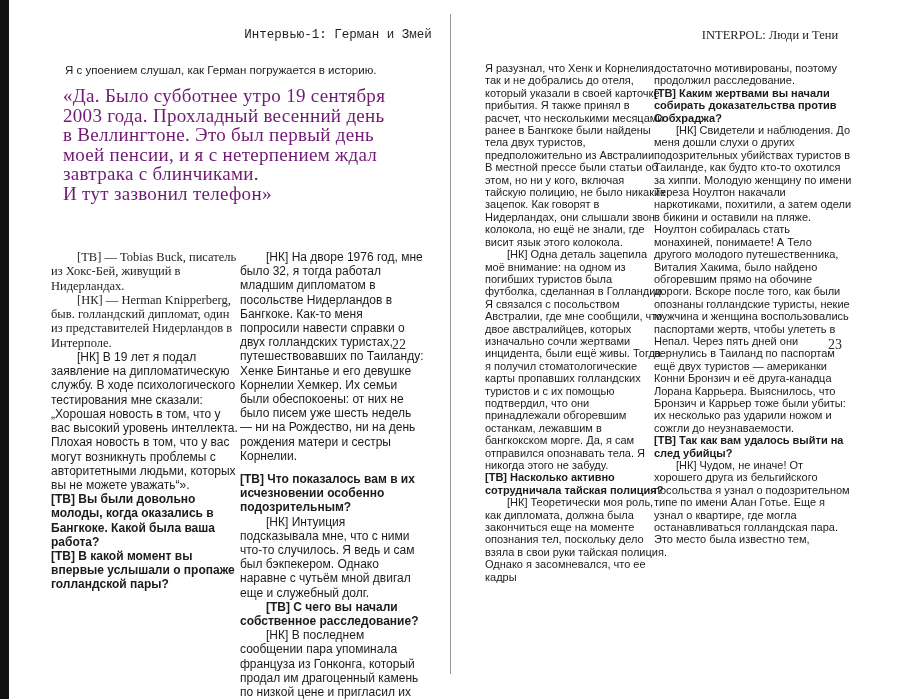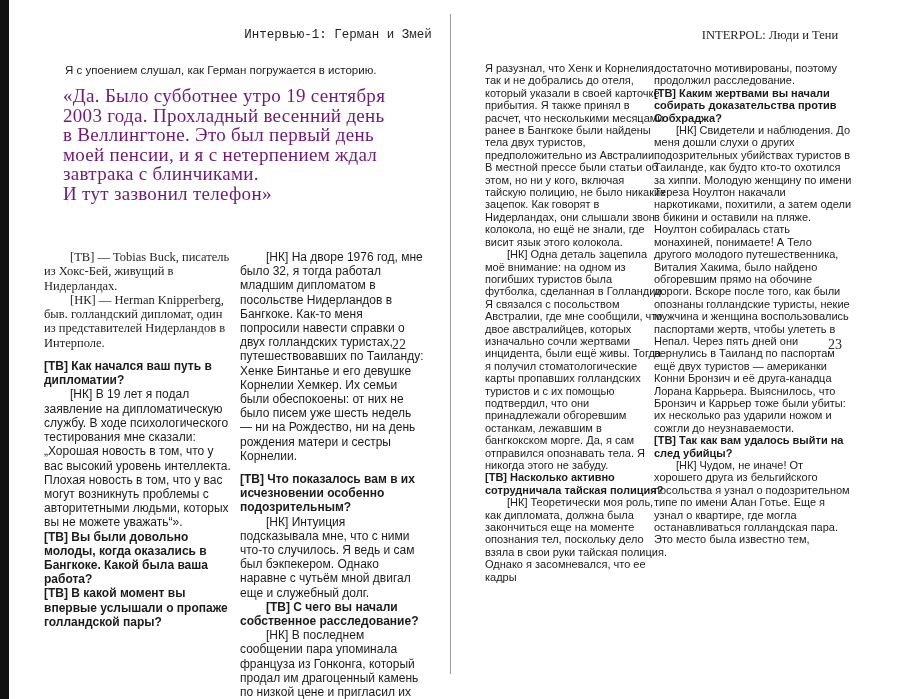--- a/index.html
+++ b/index.html
@@ -40,21 +40,21 @@
   }
   .pull-quote {
     position: absolute; left: 63px; top: 86px;
     font-family: "Liberation Serif", serif;
     font-size: 19px;
     line-height: 19.5px;
     letter-spacing: 0.3px;
     color: #701a75;
   }
   .col { position: absolute; }
-  .col-1 { left: 44px;  top: 250px; width: 190px; }
+  .col-1 { left: 51px;  top: 250px; width: 190px; }
   .col-2 { left: 240px; top: 250px; width: 184px; }
   .col-3 { left: 485px; top: 62px;  width: 182px; }
   .col-4 { left: 654px; top: 62px;  width: 198px; }
   .para {
     margin: 0;
     color: #1b1b1b;
   }
   .page-left .para  { font-size: 12px;  line-height: 14.2px; }
   .page-right .para { font-size: 11px;  line-height: 12.4px; }
   .para.q { font-weight: 700; }
@@ -90,21 +90,20 @@
         <div class="quote-line">«Да. Было субботнее утро 19 сентября</div>
         <div class="quote-line">2003 года. Прохладный весенний день</div>
         <div class="quote-line">в Веллингтоне. Это был первый день</div>
         <div class="quote-line">моей пенсии, и я с нетерпением ждал</div>
         <div class="quote-line">завтрака с блинчиками.</div>
         <div class="quote-line">И тут зазвонил телефон»</div>
       </div>
     <div class="col col-1">
         <p class="para bio indent">[ТВ] — Tobias Buck, писатель из Хокс-Бей, живущий в Нидерландах.</p>
         <p class="para bio indent">[НК] — Herman Knipperberg, быв. голландский дипломат, один из представителей Нидерландов в Интерполе.</p>
-        <p class="para q space-before">[ТВ] Как начался ваш путь в дипломатии?</p>
         <p class="para a indent">[НК] В 19 лет я подал заявление на дипломатическую службу. В ходе психологического тестирования мне сказали: „Хорошая новость в том, что у вас высокий уровень интеллекта. Плохая новость в том, что у вас могут возникнуть проблемы с авторитетными людьми, которых вы не можете уважать“».</p>
         <p class="para q">[ТВ] Вы были довольно молоды, когда оказались в Бангкоке. Какой была ваша работа?</p>
         <p class="para q">[ТВ] В какой момент вы впервые услышали о пропаже голландской пары?</p>
       </div>
     <div class="col col-2">
         <p class="para a indent">[НК] На дворе 1976 год, мне было 32, я тогда работал младшим дипломатом в посольстве Нидерландов в Бангкоке. Как-то меня попросили навести справки о двух голландских туристах, путешествовавших по Таиланду: Хенке Бинтанье и его девушке Корнелии Хемкер. Их семьи были обеспокоены: от них не было писем уже шесть недель — ни на Рождество, ни на день рождения матери и сестры Корнелии.</p>
         <p class="para q space-before">[ТВ] Что показалось вам в их исчезновении особенно подозрительным?</p>
         <p class="para a indent">[НК] Интуиция подсказывала мне, что с ними что-то случилось. Я ведь и сам был бэкпекером. Однако наравне с чутьём мной двигал еще и служебный долг.</p>
         <p class="para q indent">[ТВ] С чего вы начали собственное расследование?</p>
         <p class="para a indent">[НК] В последнем сообщении пара упоминала француза из Гонконга, который продал им драгоценный камень по низкой цене и пригласил их составить ему компанию в Таиланде.</p>

